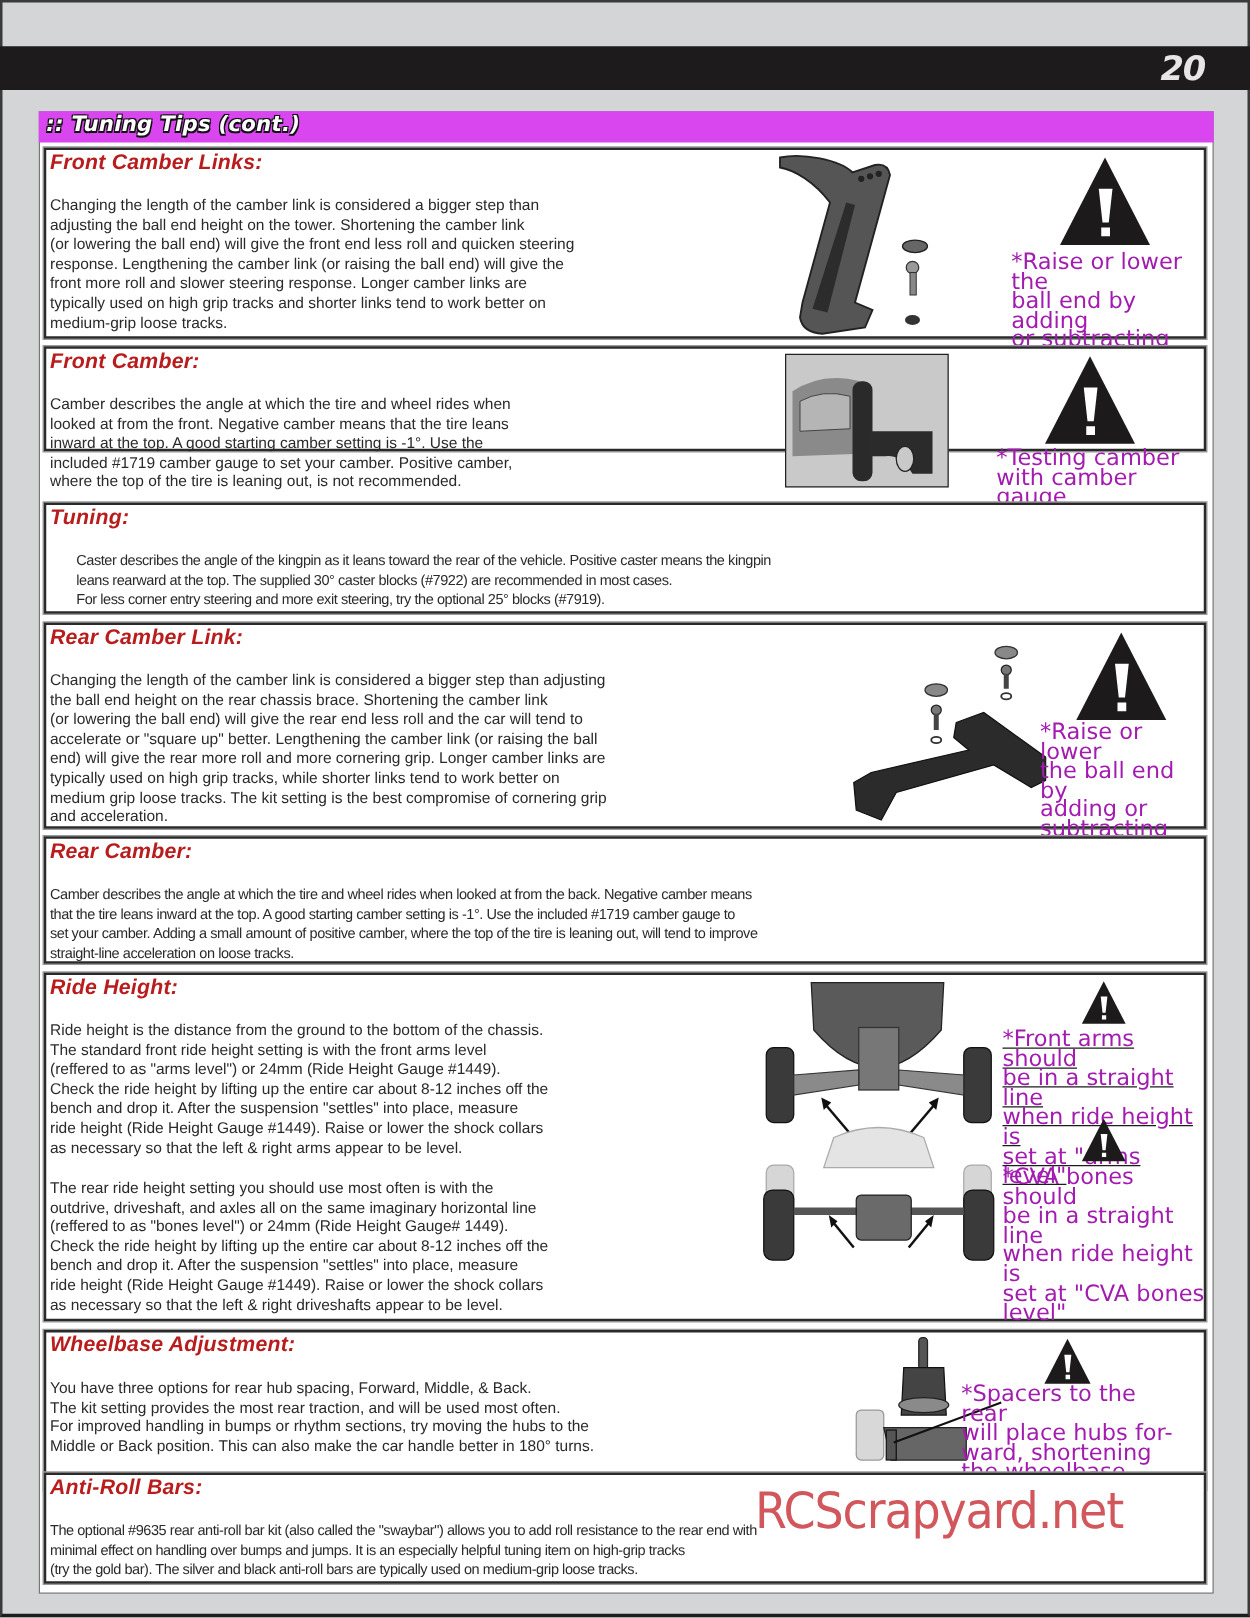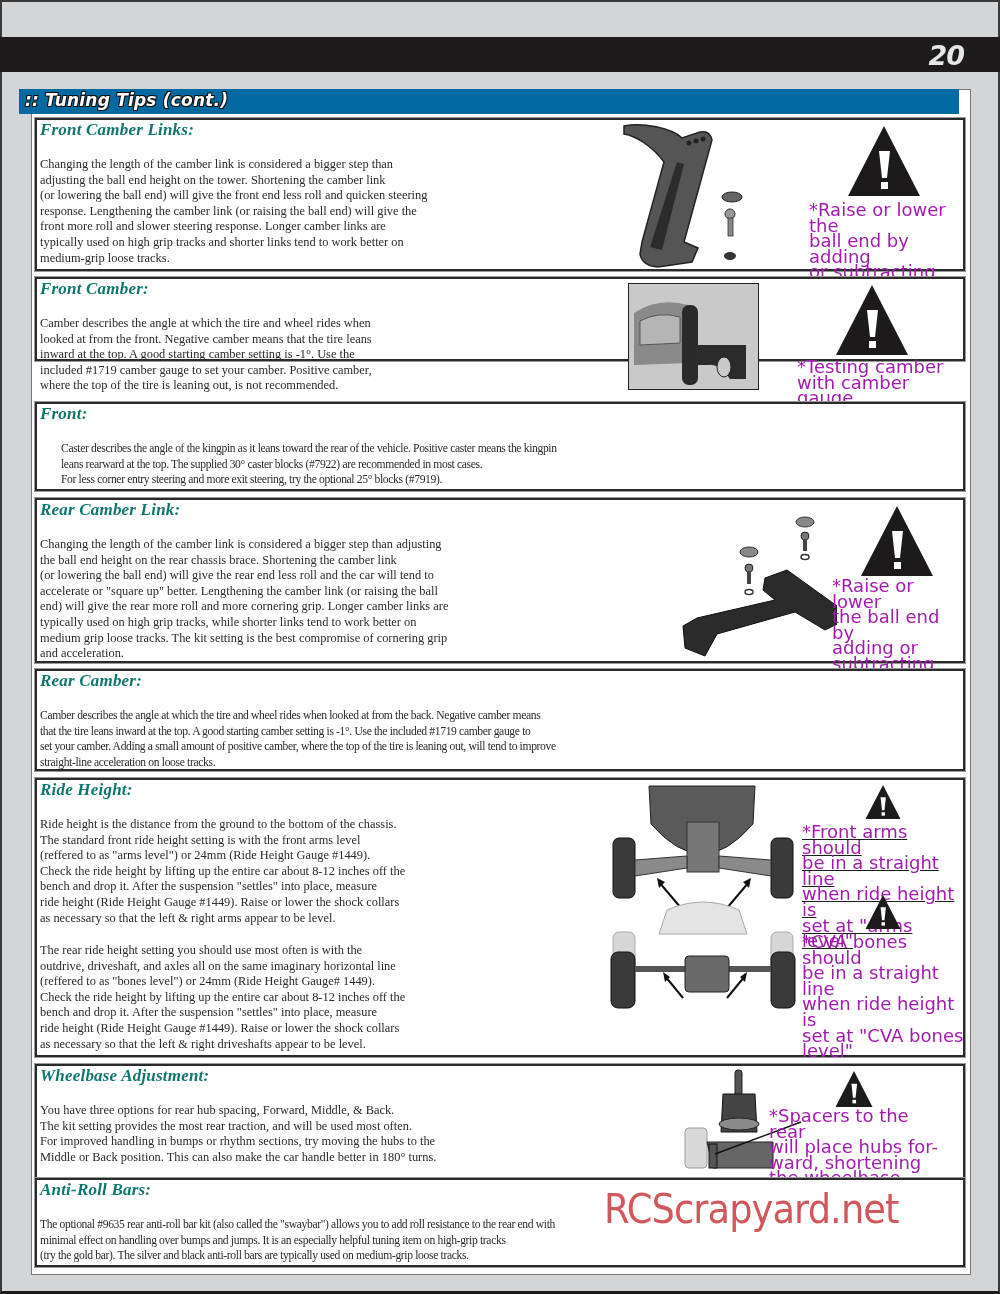--- a/index.html
+++ b/index.html
@@ -6,28 +6,28 @@
   html, body { width: 1000px; height: 1294px; background: #d4d5d6; overflow: hidden; }
   body { position: relative; font-family: "DejaVu Sans", sans-serif; color: #1c1c1c; }
 
   .page-frame { position: absolute; left: 0; top: 0; width: 1000px; height: 1294px;
     border-left: 2px solid #3a3a3a; border-right: 2px solid #3a3a3a; border-top: 2px solid #3a3a3a; border-bottom: 3px solid #1c1c1c; }
   .top-band { position: absolute; left: 0; top: 37px; width: 1000px; height: 35px; background: #1e1b1c; }
   .page-number { position: absolute; right: 36px; top: 40px; font-family: "DejaVu Sans", sans-serif; font-weight: bold; font-style: italic;
     font-size: 27px; color: #e6e6e6; letter-spacing: -1px; }
 
   .content-panel { position: absolute; left: 31px; top: 89px; width: 940px; height: 1186px; background: #ffffff; border: 1px solid #777; }
-  .section-header { position: absolute; left: 19px; top: 89px; width: 940px; height: 25px; background: #0369a1; }
+  .section-header { position: absolute; left: 31px; top: 89px; width: 940px; height: 25px; background: #d946ef; }
   .section-header-title { position: absolute; left: 6px; top: 1px; font-family: "DejaVu Sans", sans-serif; font-weight: bold; font-style: italic;
     font-size: 17px; color: #ffffff; text-shadow: -1px -1px 0 #111, 1px -1px 0 #111, -1px 1px 0 #111, 1px 1px 0 #111; letter-spacing: 0.2px; }
 
   .tip-box { position: absolute; left: 35px; width: 930px; border: 2px solid #2a2a2a; background: #fff; box-shadow: 0 0 0 1px #9a9a9a; }
-  .tip-title { position: absolute; left: 3px; top: 0px; font-family: Liberation Serif, serif; font-weight: bold; font-style: italic;
-    font-size: 17px; color: #0f766e; letter-spacing: 0.2px; }
-  .tip-body { position: absolute; left: 3px; font-family: Liberation Serif, serif; font-size: 12.4px; line-height: 15.6px; color: #2a2a2a; white-space: pre-line; }
+  .tip-title { position: absolute; left: 3px; top: 0px; font-family: Liberation Sans, sans-serif; font-weight: bold; font-style: italic;
+    font-size: 17px; color: #b91c1c; letter-spacing: 0.2px; }
+  .tip-body { position: absolute; left: 3px; font-family: Liberation Sans, sans-serif; font-size: 12.4px; line-height: 15.6px; color: #2a2a2a; white-space: pre-line; }
   .tip-body.condensed { font-size: 11.6px; letter-spacing: -0.35px; }
 
   .warn { position: absolute; display: flex; flex-direction: column; align-items: center; }
   .warn svg { display: block; }
   .warn-note { font-family: "DejaVu Sans", sans-serif; font-size: 18px; line-height: 15.6px; color: #a21caf; white-space: pre-line; }
 
   .illus { position: absolute; }
 
   .watermark { position: absolute; left: 604px; top: 1186px; font-family: "DejaVu Sans", sans-serif; font-size: 40px; color: rgba(196,40,46,0.78);
     letter-spacing: -1px; transform: scaleX(0.92); transform-origin: left top; }
@@ -97,21 +97,21 @@
       <polygon points="38,2 74,72 2,72" fill="#1c1a1b"></polygon>
       <path d="M33,27 L44,27 L41,54 L36,54 Z" fill="#fff"></path>
         <rect x="35" y="58" width="7" height="7" fill="#fff"></rect>
     </svg>
     <div class="warn-note" style="margin-top:2px;">*Testing camber
 with camber gauge</div>
   </div>
 </div>
 
 <div class="tip-box" style="top:402px;height:89px;">
-  <div class="tip-title">Front:</div>
+  <div class="tip-title">Tuning:</div>
   <div class="tip-body condensed" style="top:37px;width:920px;margin-left:21px;">Caster describes the angle of the kingpin as it leans toward the rear of the vehicle.  Positive caster means the kingpin
 leans rearward at the top.  The supplied 30° caster blocks (#7922) are recommended in most cases.
 For less corner entry steering and more exit steering, try the optional 25° blocks (#7919).</div>
 </div>
 
 <div class="tip-box" style="top:498px;height:165px;">
   <div class="tip-title">Rear Camber Link:</div>
   <div class="tip-body" style="top:37px;width:650px;">Changing the length of the camber link is considered a bigger step than adjusting
 the ball end height on the rear chassis brace.  Shortening the camber link
 (or lowering the ball end) will give the rear  end less roll and the car will tend to

